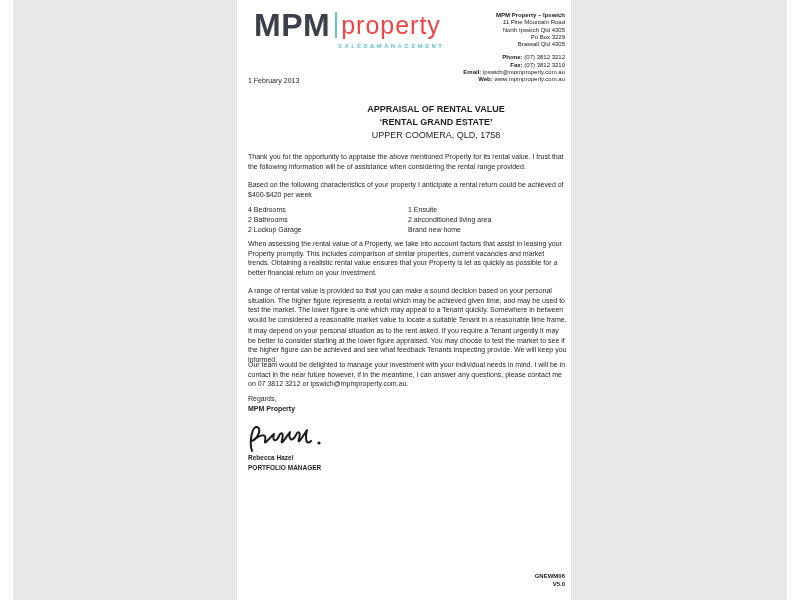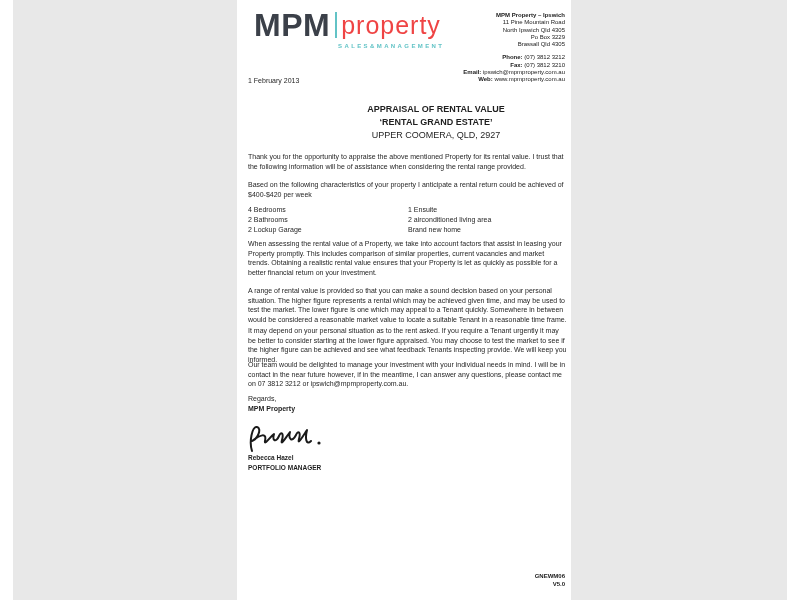--- a/index.html
+++ b/index.html
@@ -77,21 +77,21 @@
     <div><span class="bold">Fax:</span> <span>(07) 3812 3210</span></div>
     <div><span class="bold">Email:</span> <span>ipswich@mpmproperty.com.au</span></div>
     <div><span class="bold">Web:</span> <span>www.mpmproperty.com.au</span></div>
   </div>
 
   <div class="date">1 February 2013</div>
 
   <div class="title-block">
     <div class="b">APPRAISAL OF RENTAL VALUE</div>
     <div class="b">‘RENTAL GRAND ESTATE’</div>
-    <div>UPPER COOMERA, QLD, 2927</div>
+    <div>UPPER COOMERA, QLD, 1758</div>
   </div>
 
   <p class="para p1">Thank you for the opportunity to appraise the above mentioned Property for its rental value. I trust that the following information will be of assistance when considering the rental range provided.</p>
   <p class="para p2">Based on the following characteristics of your property I anticipate a rental return could be achieved of $400-$420 per week</p>
 
   <div class="features">
     <div class="row">
       <div class="col-left">4 Bedrooms</div>
       <div class="col-right">1 Ensuite</div>
     </div>

